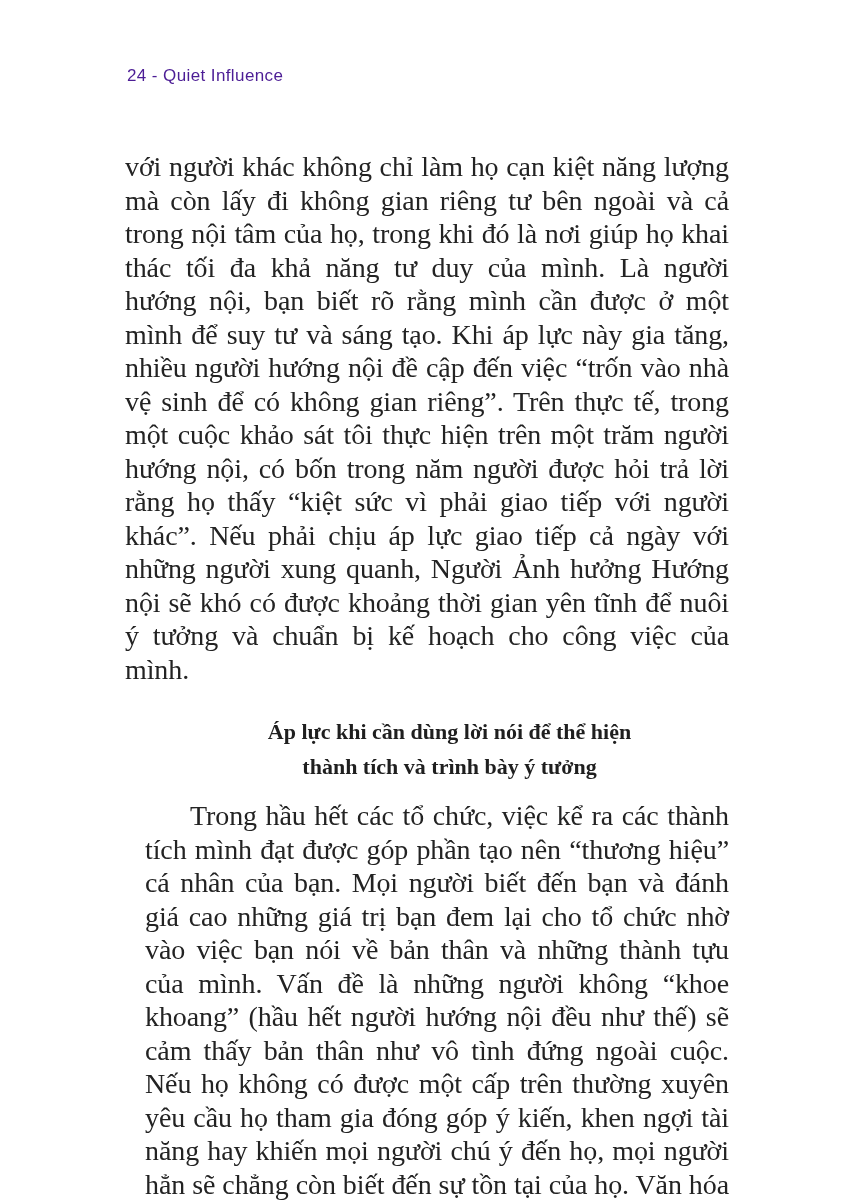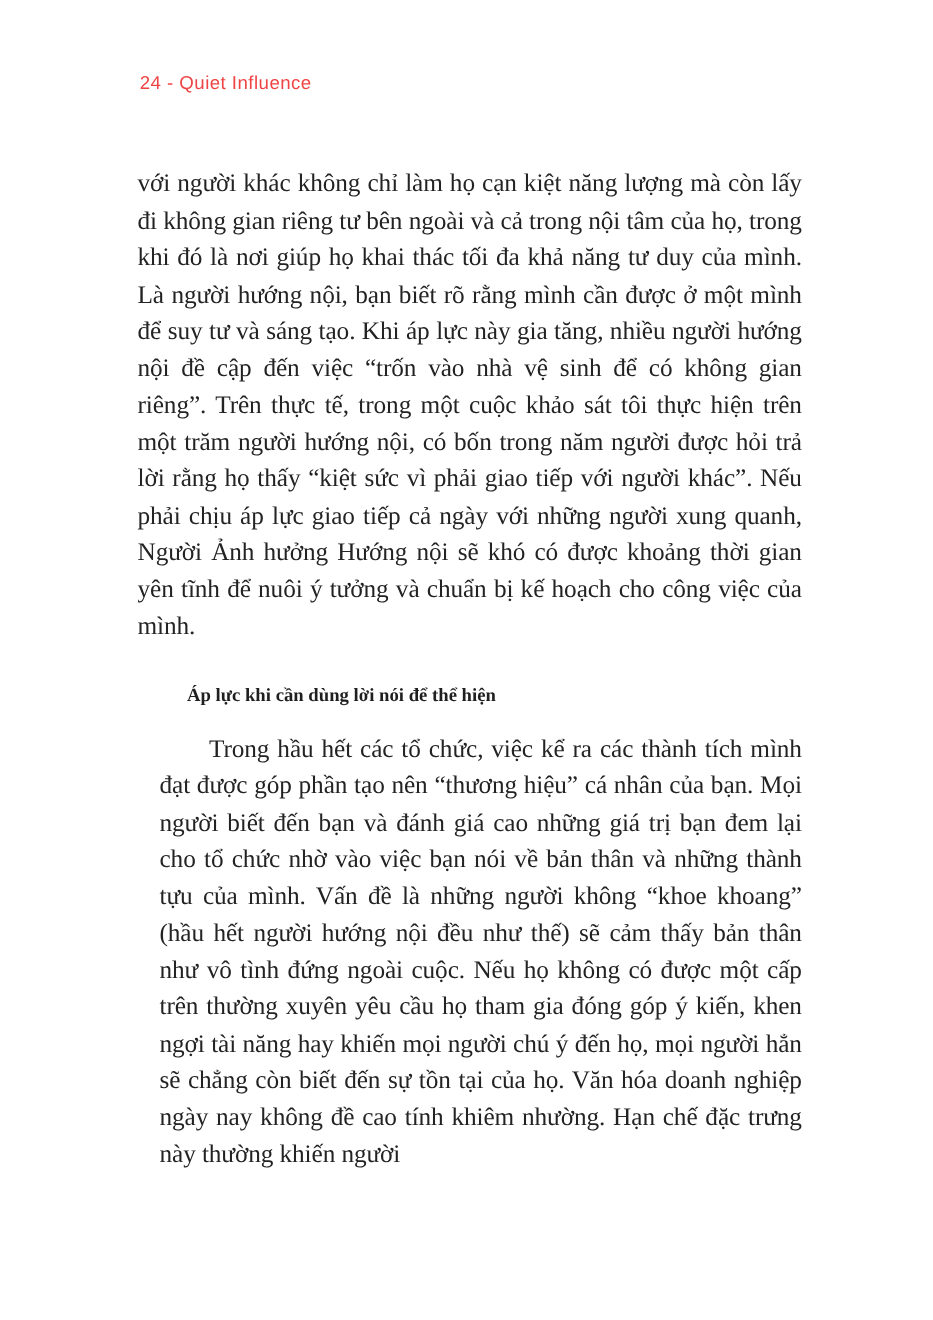--- a/index.html
+++ b/index.html
@@ -13,62 +13,64 @@
     font-family: "Liberation Serif", "DejaVu Serif", serif;
     color: #232323;
   }
   .running-header {
     position: absolute;
     left: 127px;
     top: 66px;
     font-family: "Liberation Sans", "DejaVu Sans", sans-serif;
     font-size: 17px;
     letter-spacing: 0.4px;
-    color: #ef4444;
+    color: #4c1d95;
   }
   .text-block {
     position: absolute;
     left: 125px;
     top: 150px;
     width: 604px;
   }
   .para {
     margin: 0;
-    font-size: 23px;
+    font-size: 28px;
     line-height: 33.5px;
     text-align: justify;
     letter-spacing: -0.1px;
   }
   .para.indent-first {
     text-indent: 45px;
     margin-left: 20px;
   }
   .section-heading {
     margin: 28px 0 15px 45px;
-    font-size: 17px;
+    font-size: 22px;
     font-weight: bold;
     line-height: 35px;
     color: #1f1f1f;
+    text-align: center;
   }
   .section-heading .line { display: block; }
 </style>
 </head>
 <body>
 
 <div class="page">
 
   <div class="running-header">
     <span>24 - Quiet Influence</span>
   </div>
 
   <div class="text-block">
 
     <p class="para">với người khác không chỉ làm họ cạn kiệt năng lượng mà còn lấy đi không gian riêng tư bên ngoài và cả trong nội tâm của họ, trong khi đó là nơi giúp họ khai thác tối đa khả năng tư duy của mình. Là người hướng nội, bạn biết rõ rằng mình cần được ở một mình để suy tư và sáng tạo. Khi áp lực này gia tăng, nhiều người hướng nội đề cập đến việc “trốn vào nhà vệ sinh để có không gian riêng”. Trên thực tế, trong một cuộc khảo sát tôi thực hiện trên một trăm người hướng nội, có bốn trong năm người được hỏi trả lời rằng họ thấy “kiệt sức vì phải giao tiếp với người khác”. Nếu phải chịu áp lực giao tiếp cả ngày với những người xung quanh, Người Ảnh hưởng Hướng nội sẽ khó có được khoảng thời gian yên tĩnh để nuôi ý tưởng và chuẩn bị kế hoạch cho công việc của mình.</p>
 
     <h2 class="section-heading">
       <span class="line">Áp lực khi cần dùng lời nói để thể hiện</span>
+      <span class="line">thành tích và trình bày ý tưởng</span>
     </h2>
 
     <p class="para indent-first">Trong hầu hết các tổ chức, việc kể ra các thành tích mình đạt được góp phần tạo nên “thương hiệu” cá nhân của bạn. Mọi người biết đến bạn và đánh giá cao những giá trị bạn đem lại cho tổ chức nhờ vào việc bạn nói về bản thân và những thành tựu của mình. Vấn đề là những người không “khoe khoang” (hầu hết người hướng nội đều như thế) sẽ cảm thấy bản thân như vô tình đứng ngoài cuộc. Nếu họ không có được một cấp trên thường xuyên yêu cầu họ tham gia đóng góp ý kiến, khen ngợi tài năng hay khiến mọi người chú ý đến họ, mọi người hẳn sẽ chẳng còn biết đến sự tồn tại của họ. Văn hóa doanh nghiệp ngày nay không đề cao tính khiêm nhường. Hạn chế đặc trưng này thường khiến người</p>
 
   </div>
 
 </div>
 
 </body></html>

